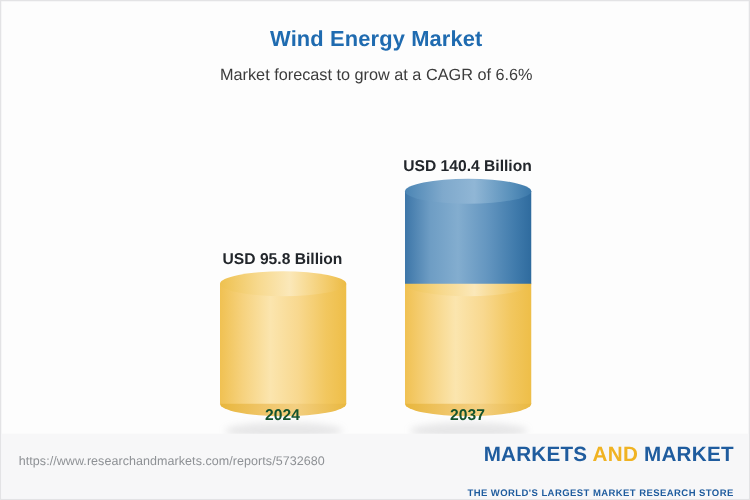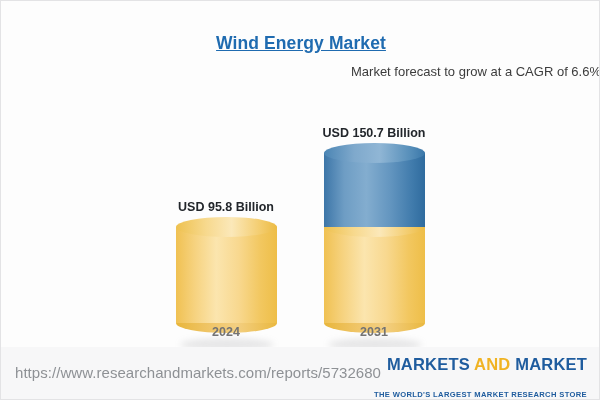--- a/index.html
+++ b/index.html
@@ -22,34 +22,32 @@
   
   #header {
     position: absolute;
     left: 0; top: 0;
     width: 600px;
     height: 86px;
     text-align: center;
   }
   #chart-title {
     margin: 0;
-    padding-top: 32px;
+    padding-top: 20px;
     font-size: 17.5px;
     font-weight: bold;
     color: #1f6bb0;
     letter-spacing: 0.1px;
-    text-decoration: underline;
   }
   #chart-subtitle {
     margin: 0;
     padding-top: 10px;
     font-size: 13px;
     font-weight: normal;
     color: #3c3c3c;
-    text-align: right;
   }
   
   #plot {
     position: absolute;
     left: 0; top: 86px;
     width: 600px;
     height: 260px;
   }
   .bar-group {
     position: absolute;
@@ -71,21 +69,21 @@
     white-space: nowrap;
   }
   .cat-label {
     position: absolute;
     left: 0;
     bottom: 8px;
     width: 140px;
     text-align: center;
     font-size: 12.5px;
     font-weight: bold;
-    color: #737373;
+    color: #14532d;
     margin-top: 12px;
   }
   
   .cylinder {
     position: absolute;
     left: 20px;
     width: 101px;
   }
   .seg {
     position: absolute;
@@ -153,21 +151,21 @@
     position: absolute;
     left: 0; top: 346px;
     width: 600px;
     height: 52px;
     background: #f7f7f8;
   }
   #footer-url {
     position: absolute;
     left: 14px;
     top: 17px;
-    font-size: 15px;
+    font-size: 10px;
     color: #8e9195;
     letter-spacing: 0.05px;
     text-align: right;
   }
   #logo {
     position: absolute;
     right: 14px;
     top: 8px;
     text-align: right;
   }
@@ -210,39 +208,39 @@
           <div class="foot"></div>
           <div class="body"></div>
           <div class="cap"></div>
         </div>
       </div>
 
       <div class="cat-label">2024</div>
     </div>
 
     <div class="bar-group" id="group-2033">
-      <div class="bar-label" style="bottom: 207px;">USD 150.7 Billion</div>
+      <div class="bar-label" style="bottom: 207px;">USD 140.4 Billion</div>
 
       <div class="shadow"></div>
 
       <div class="cylinder" style="bottom: 24px; height: 170px;">
 
         <div class="seg gold" style="bottom: 0; height: 96px;">
           <div class="foot"></div>
           <div class="body"></div>
           <div class="cap"></div>
         </div>
 
         <div class="seg blue" style="bottom: 96px; height: 74px;">
           <div class="body"></div>
           <div class="cap"></div>
         </div>
       </div>
 
-      <div class="cat-label">2031</div>
+      <div class="cat-label">2037</div>
     </div>
 
   </div>
 
   <div id="footer">
     <div id="footer-url">https://www.researchandmarkets.com/reports/5732680</div>
 
     <div id="logo">
       <div id="logo-main"><span>MARKETS </span><span id="logo-and">AND</span><span> MARKET</span></div>
       <div id="logo-tagline">THE WORLD'S LARGEST MARKET RESEARCH STORE</div>

